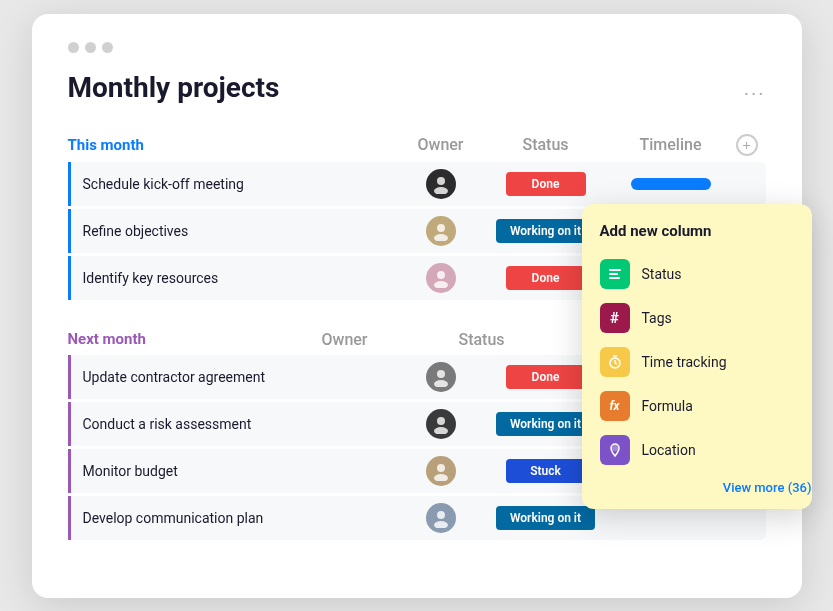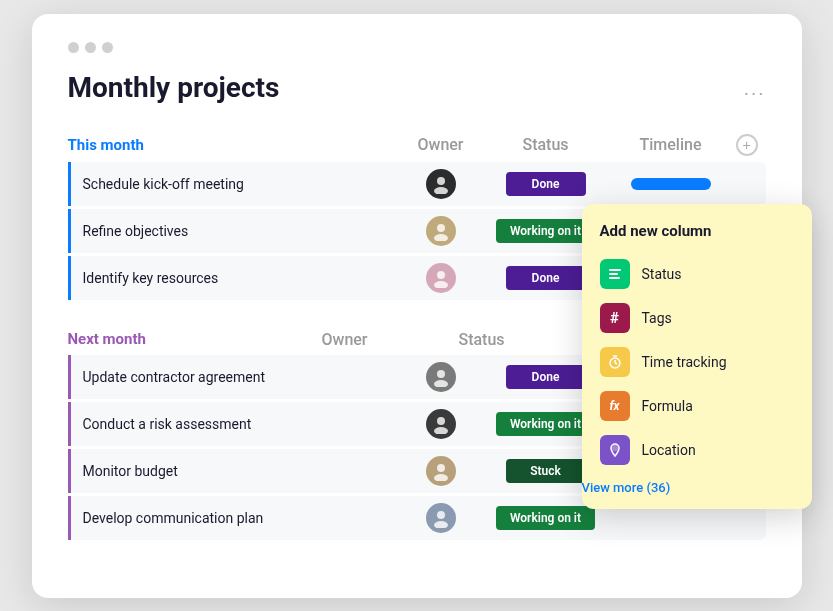--- a/index.html
+++ b/index.html
@@ -139,23 +139,23 @@
     .status-badge {
       padding: 5px 14px;
       border-radius: 4px;
       font-size: 12px;
       font-weight: 600;
       color: #fff;
       min-width: 80px;
       text-align: center;
     }
 
-    .status-done { background: #4c1d95; }
-    .status-working { background: #15803d; }
-    .status-stuck { background: #14532d; }
+    .status-done { background: #ef4444; }
+    .status-working { background: #0369a1; }
+    .status-stuck { background: #1d4ed8; }
 
     .timeline-col-cell {
       width: 130px;
       display: flex;
       align-items: center;
       justify-content: center;
       overflow: hidden;
     }
 
     .timeline-bar {
@@ -229,21 +229,21 @@
     .icon-formula { background: #e87c2e; }
     .icon-location { background: #7c52c8; }
 
     .dropdown-item-label {
       font-size: 14px;
       color: #1a1a2e;
     }
 
     .view-more {
       display: block;
-      text-align: left;
+      text-align: right;
       color: #0a7cff;
       font-size: 13px;
       font-weight: 500;
       padding: 8px 0 4px 0;
       cursor: pointer;
       text-decoration: none;
     }
   </style>
 </head>
 <body>

